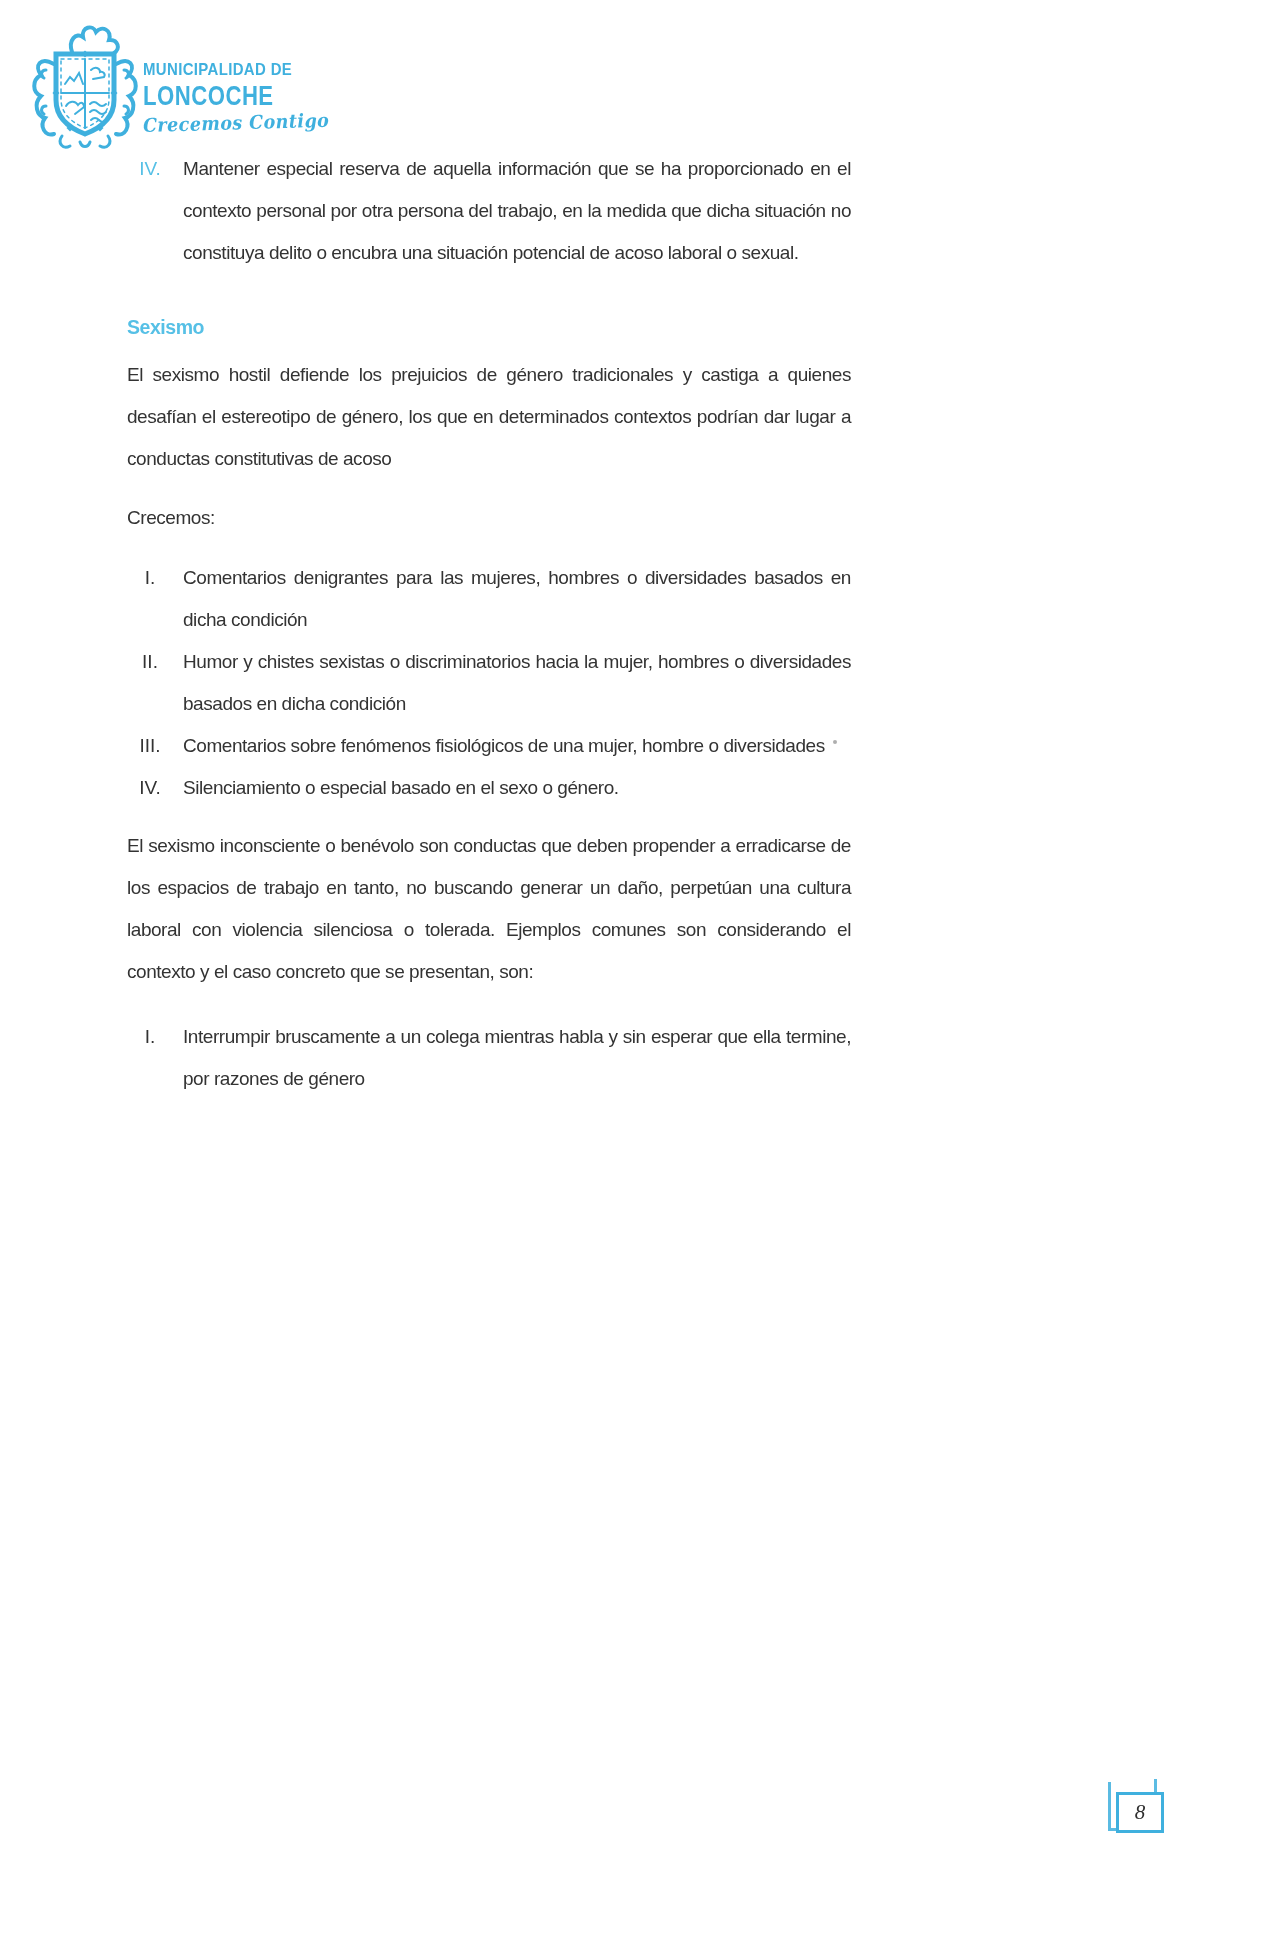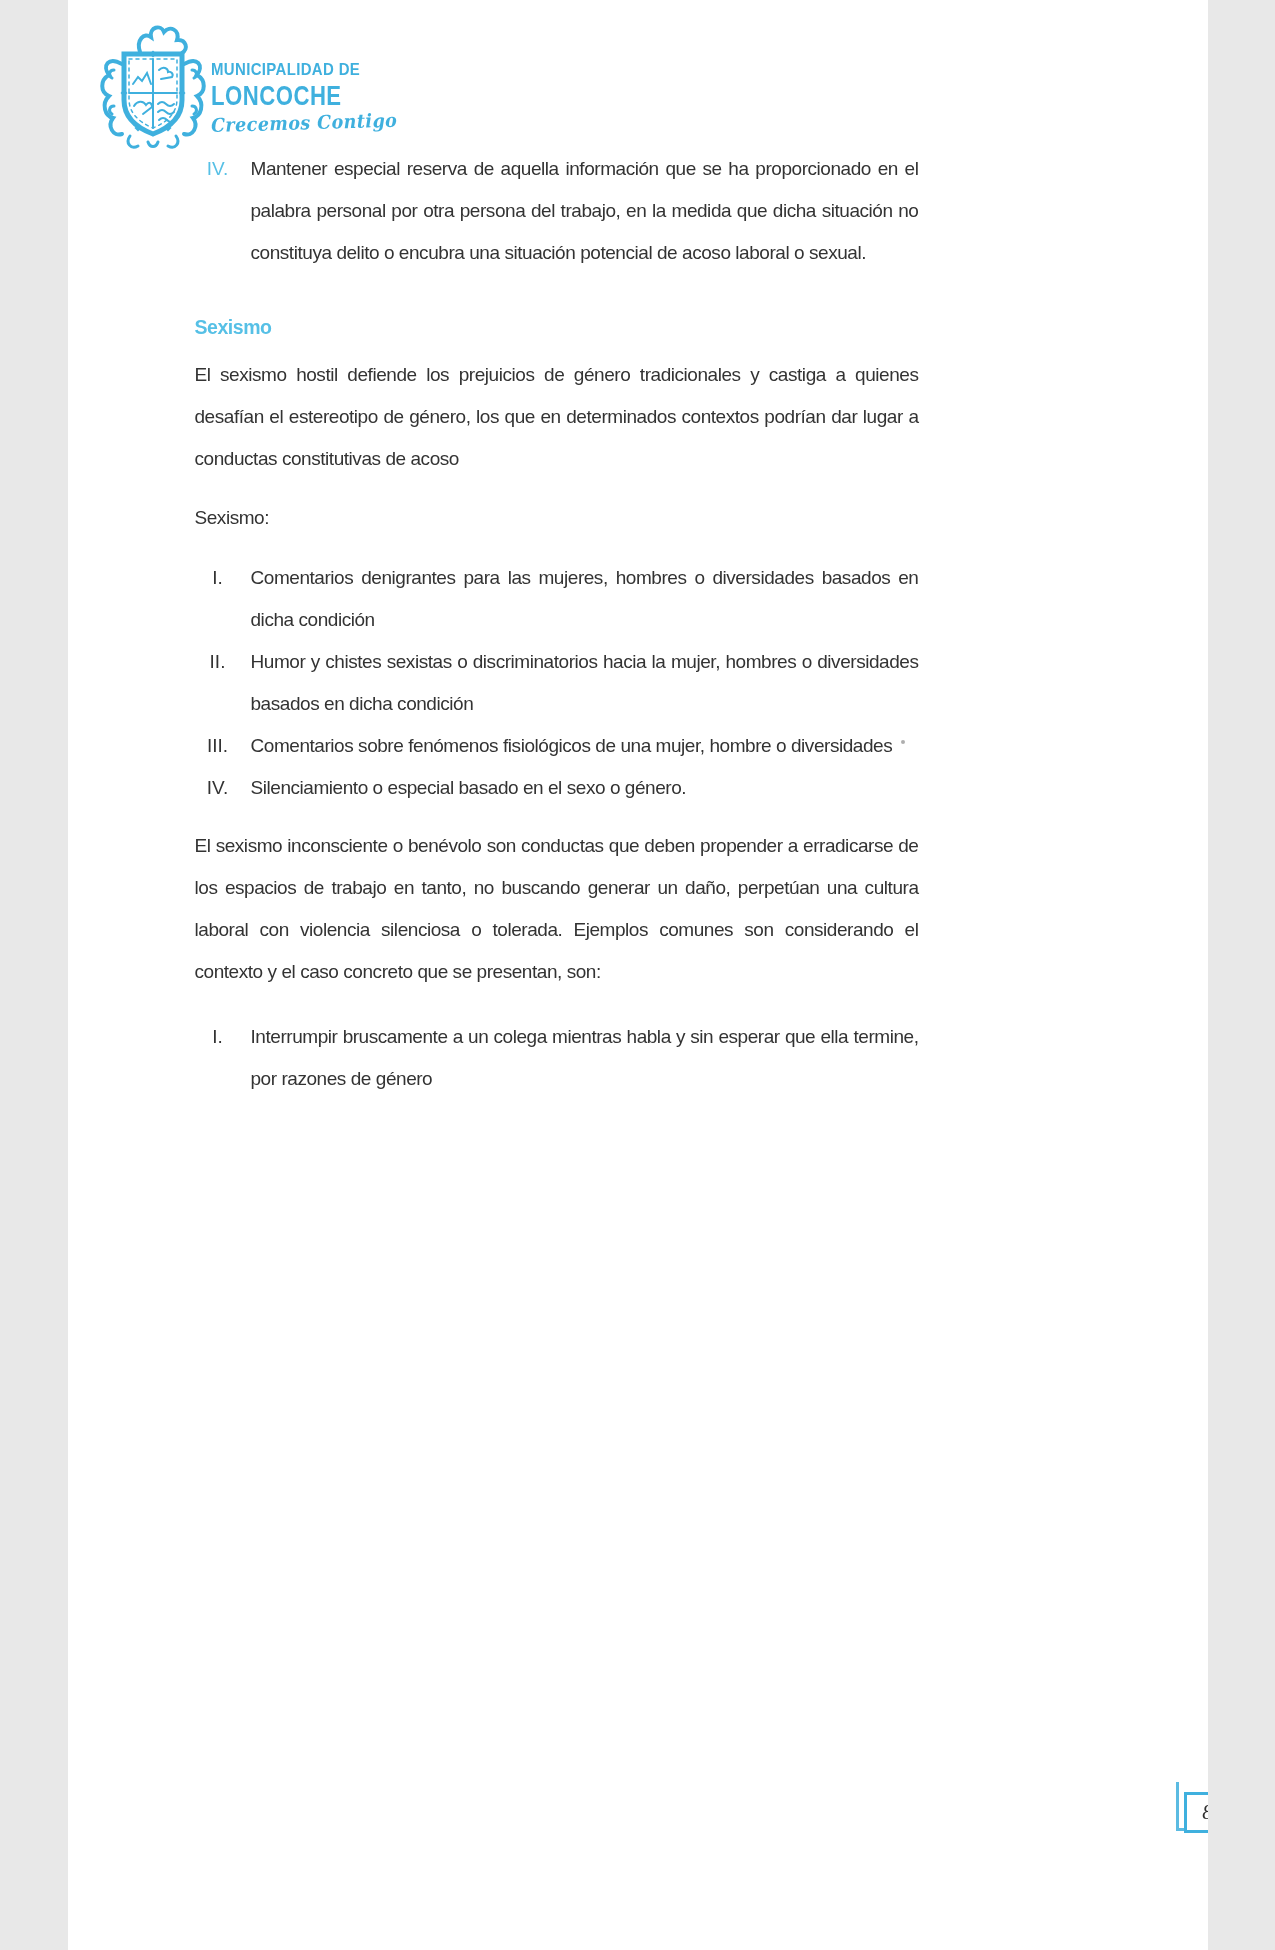--- a/index.html
+++ b/index.html
@@ -6,21 +6,21 @@
     --accent:#3fb0de;
     --heading:#56c0e6;
     --text:#333333;
     --page:#ffffff;
     --ink:#2f2f2f;
   }
   *{margin:0;padding:0;box-sizing:border-box;}
   html,body{background:#e8e8e8;}
   .page{
     position:relative;
-    width:1140px;height:1950px;
+    width:1275px;height:1950px;
     background:var(--page);
     margin:0 auto;
     font-family:"Liberation Sans","DejaVu Sans",sans-serif;
     color:var(--text);
     overflow:hidden;
   }
   
   .logo{position:absolute;left:30px;top:22px;width:360px;height:130px;}
   .crest{position:absolute;left:0;top:0;width:110px;height:130px;}
   .wordmark{position:absolute;left:113px;top:38px;color:var(--accent);}
@@ -116,29 +116,29 @@
       <div class="org1">MUNICIPALIDAD DE</div>
       <div class="org2">LONCOCHE</div>
       <div class="tagline">Crecemos Contigo</div>
     </div>
   </header>
 
   <main class="content">
 
     <div class="hang para-p1">
       <span class="num num-accent">IV.</span>
-      <p>Mantener especial reserva de aquella información que se ha proporcionado en el palabra personal por otra persona del trabajo, en la medida que dicha situación no constituya delito o encubra una situación potencial de acoso laboral o sexual.</p>
+      <p>Mantener especial reserva de aquella información que se ha proporcionado en el contexto personal por otra persona del trabajo, en la medida que dicha situación no constituya delito o encubra una situación potencial de acoso laboral o sexual.</p>
     </div>
 
     <h2 class="section-heading">Sexismo</h2>
 
 
     <p class="para-p3">El sexismo hostil defiende los prejuicios de género tradicionales y castiga a quienes desafían el estereotipo de género, los que en determinados contextos podrían dar lugar a conductas constitutivas de acoso</p>
 
-    <p class="examples-label">Sexismo:</p>
+    <p class="examples-label">Crecemos:</p>
 
     <div class="list">
       <div class="hang">
         <span class="num">I.</span>
         <p>Comentarios denigrantes para las mujeres, hombres o diversidades basados en dicha condición</p>
       </div>
       <div class="hang">
         <span class="num">II.</span>
         <p>Humor y chistes sexistas o discriminatorios hacia la mujer, hombres o diversidades basados en dicha condición</p>
       </div>

